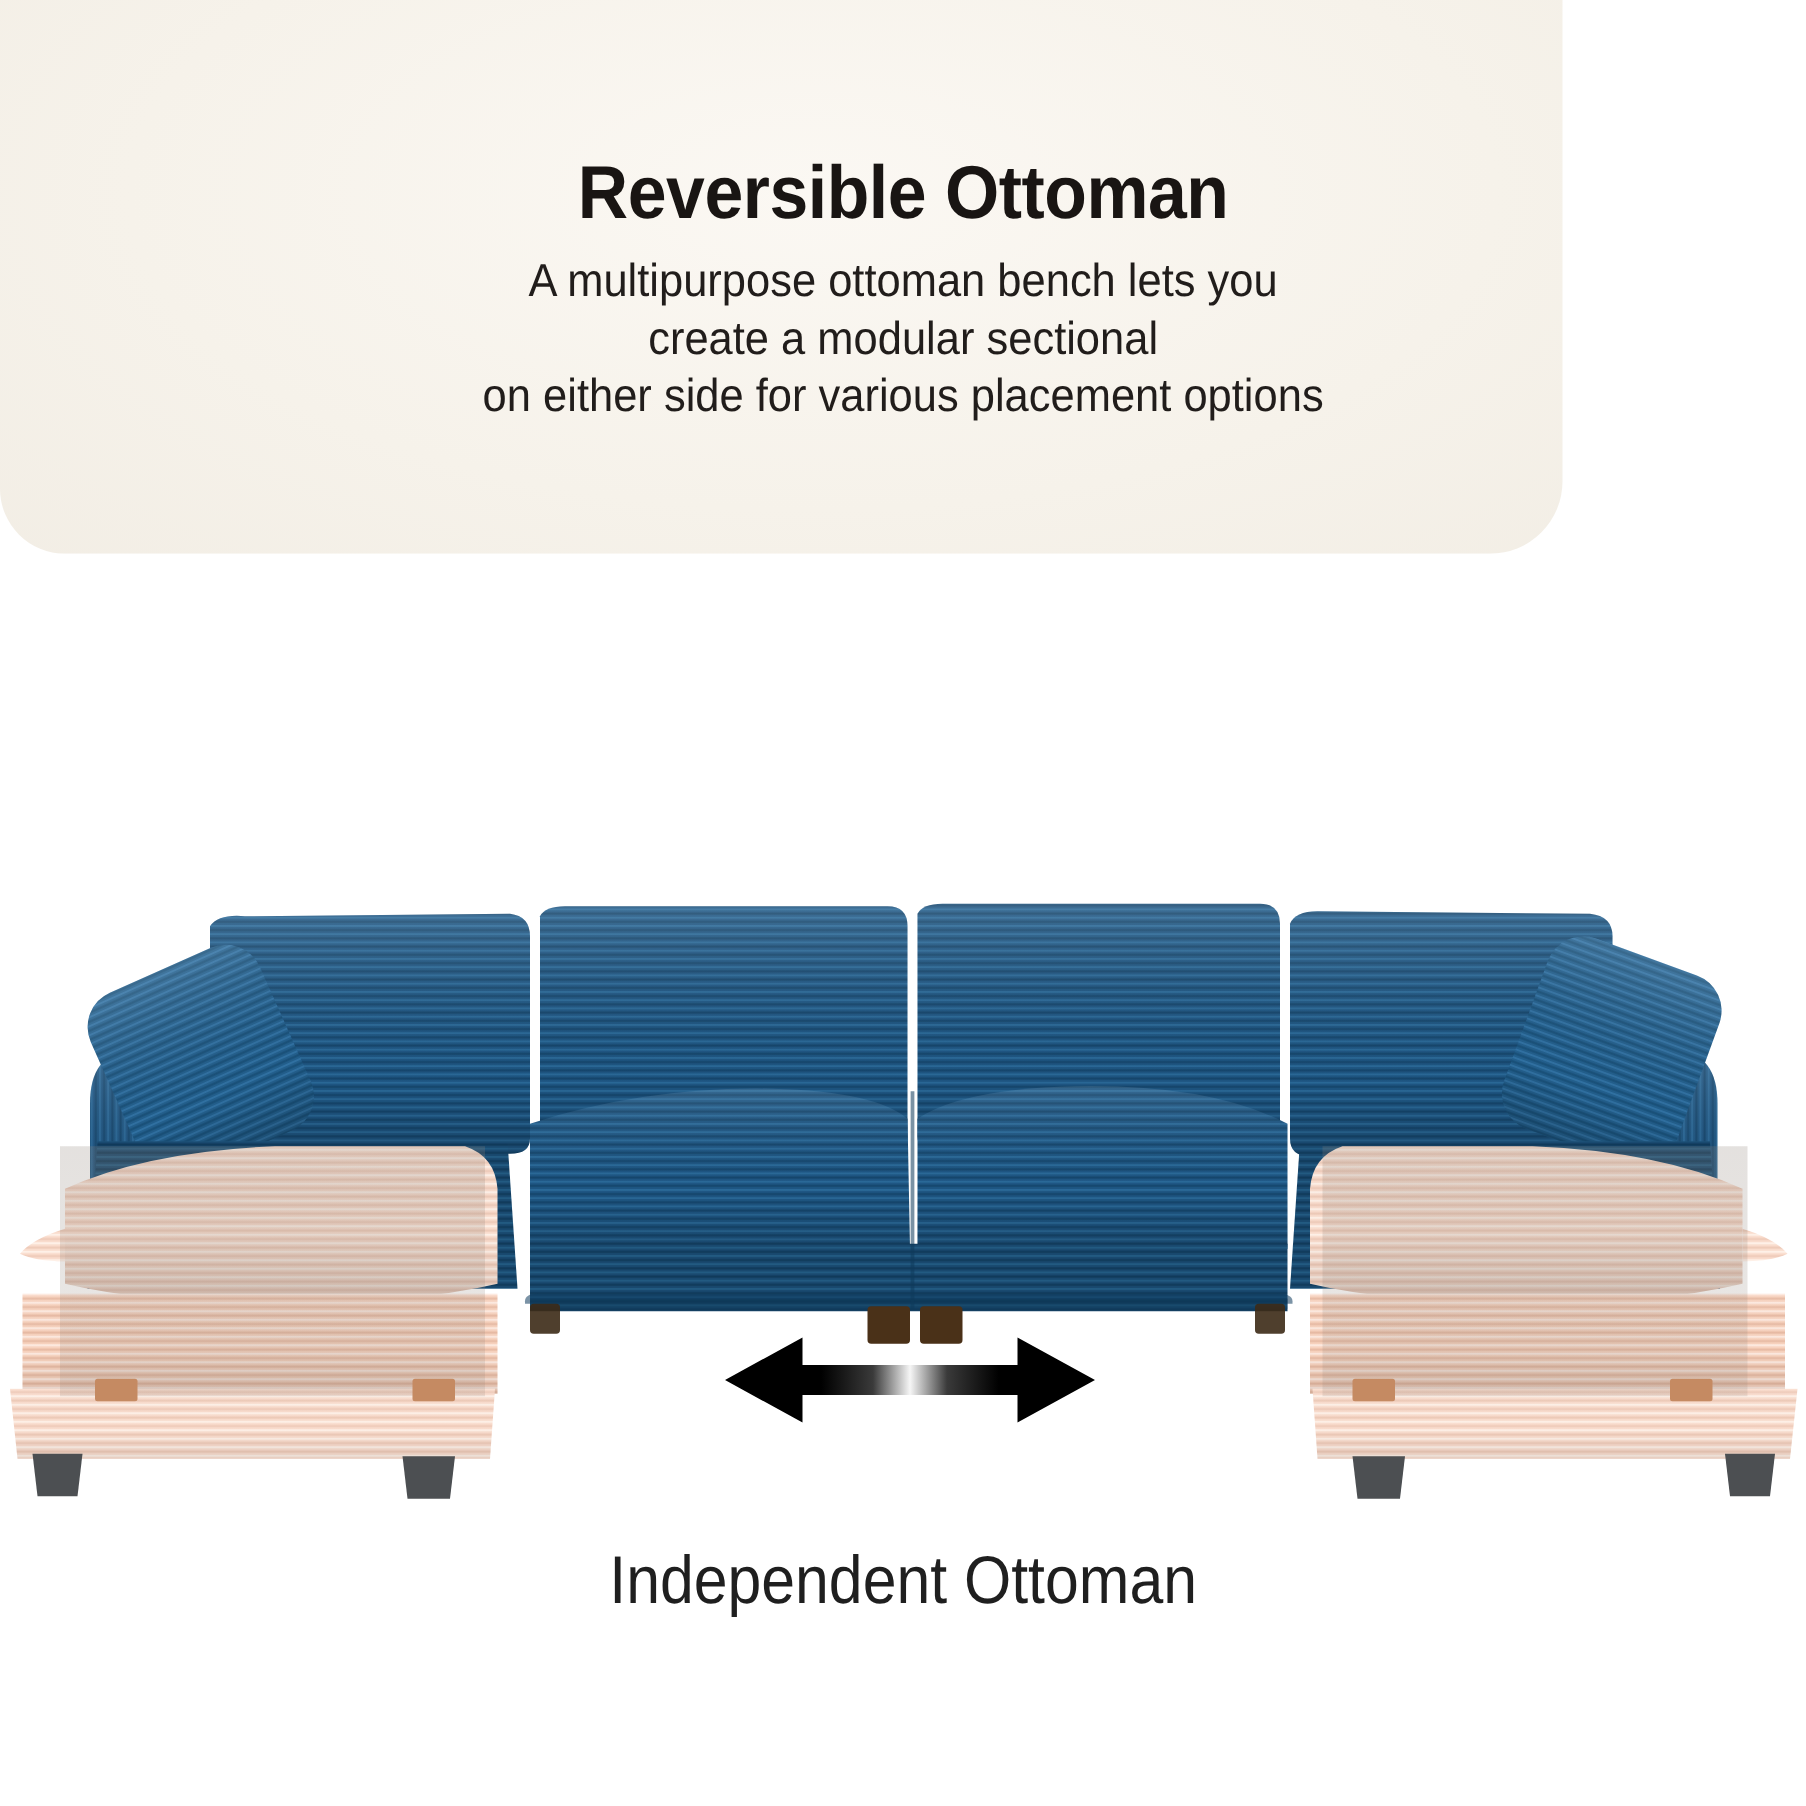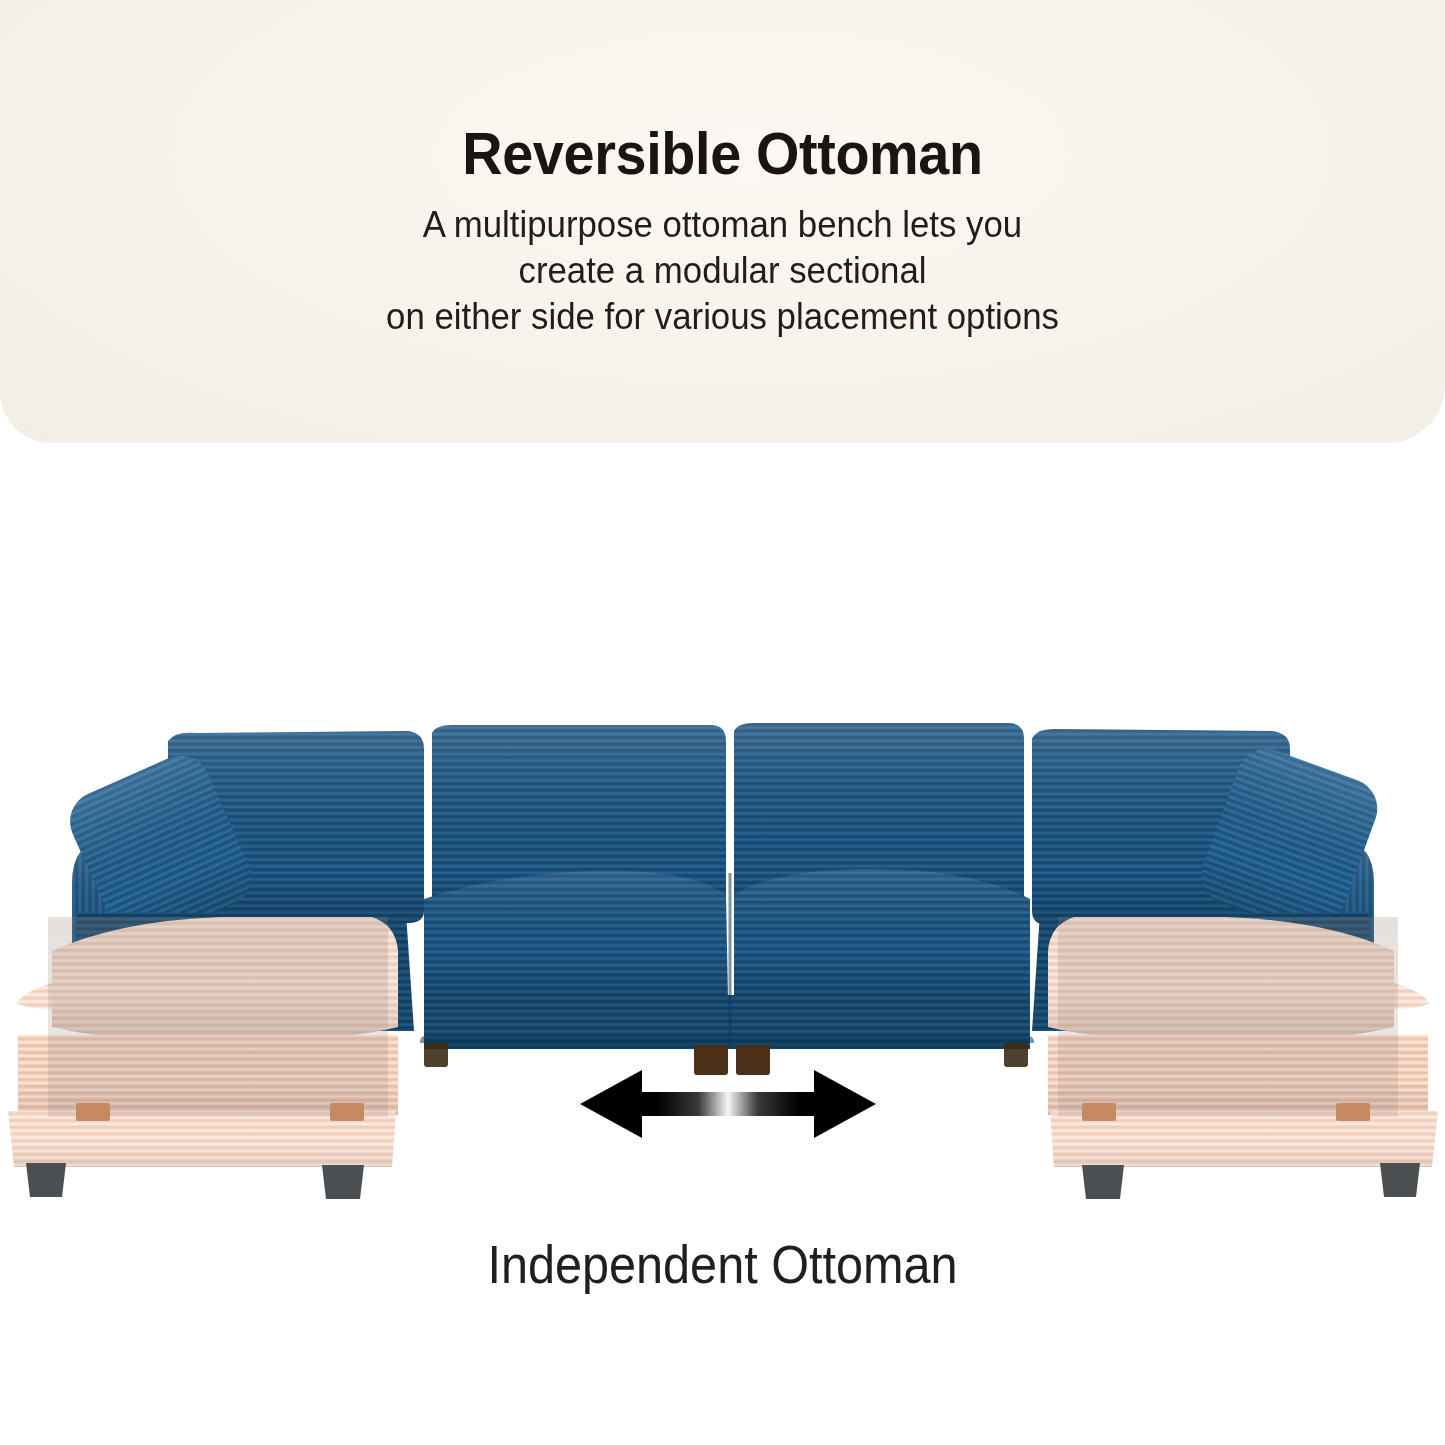--- a/index.html
+++ b/index.html
@@ -13,21 +13,21 @@
     position: relative;
     overflow: hidden;
     font-family: "Liberation Sans", "DejaVu Sans", sans-serif;
   }
 
   
   #header-panel {
     position: absolute;
     left: 0;
     top: 0;
-    width: 1445px;
+    width: 1250px;
     height: 443px;
     background:
       radial-gradient(115% 150% at 52% 35%, #FBF8F3 0%, #F6F2EA 38%, #F1ECE3 72%, #EFE9DF 100%);
     border-bottom-left-radius: 52px;
     border-bottom-right-radius: 58px;
     box-sizing: border-box;
   }
 
   #header-title {
     position: absolute;

